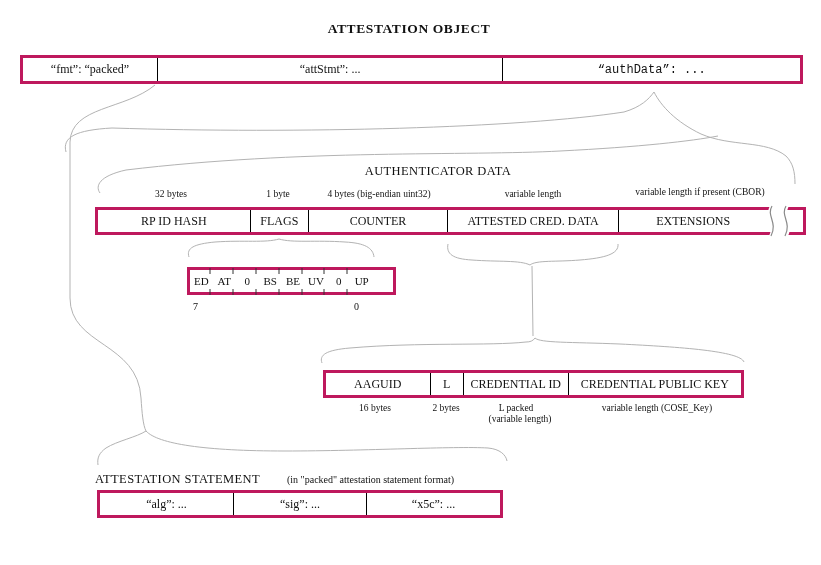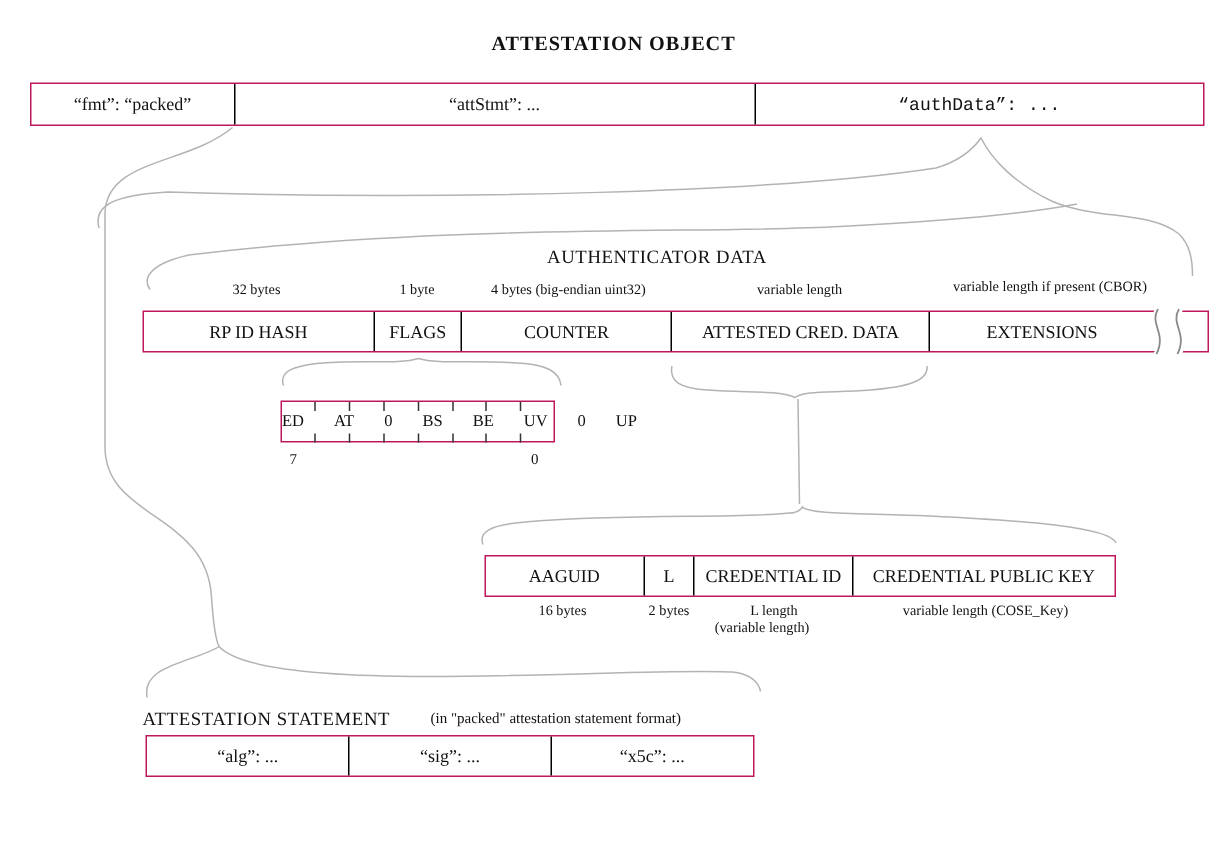--- a/index.html
+++ b/index.html
@@ -8,21 +8,21 @@
     width:821px;height:565px;
     background:#ffffff;
     font-family:"Liberation Serif","DejaVu Serif",serif;
     color:#111;
     overflow:hidden;
   }
   .abs{position:absolute;}
   .ctr{transform:translateX(-50%);white-space:nowrap;}
   .title{font-size:13.5px;letter-spacing:.6px;font-weight:bold;}
   .sec-title{font-size:12.5px;letter-spacing:.4px;}
-  .row{position:absolute;display:flex;border:1px solid #be185d;box-sizing:border-box;background:#fff;}
+  .row{position:absolute;display:flex;border:3px solid #be185d;box-sizing:border-box;background:#fff;}
   .cell{display:flex;align-items:center;justify-content:center;
         font-size:12px;white-space:nowrap;box-sizing:border-box;height:100%;}
   .cell + .cell{border-left:1px solid #000;}
   .sz{font-size:9.5px;line-height:11px;text-align:center;}
   .bitcell{display:flex;align-items:center;justify-content:center;
            font-size:11px;box-sizing:border-box;height:100%;}
   svg.overlay{position:absolute;left:0;top:0;z-index:3;pointer-events:none;}
   .boxes{position:absolute;left:0;top:0;z-index:2;width:821px;height:565px;}
   .texts{position:absolute;left:0;top:0;z-index:2;width:821px;height:565px;}
 </style>
@@ -70,22 +70,22 @@
     <div class="abs ctr sz" style="left:278px;top:189px;">1 byte</div>
     <div class="abs ctr sz" style="left:379px;top:189px;">4 bytes (big-endian uint32)</div>
     <div class="abs ctr sz" style="left:533px;top:189px;">variable length</div>
     <div class="abs ctr sz" style="left:700px;top:187px;">variable length if present (CBOR)</div>
 
     <div class="abs sz" style="left:193px;top:301px;font-size:10px;">7</div>
     <div class="abs sz" style="left:354px;top:301px;font-size:10px;">0</div>
 
     <div class="abs ctr sz" style="left:375px;top:403px;">16 bytes</div>
     <div class="abs ctr sz" style="left:446px;top:403px;">2 bytes</div>
-    <div class="abs ctr sz" style="left:516px;top:403px;">L length</div>
-    <div class="abs ctr sz" style="left:508px;top:414px;">(variable length)</div>
+    <div class="abs ctr sz" style="left:516px;top:403px;">L packed</div>
+    <div class="abs ctr sz" style="left:520px;top:414px;">(variable length)</div>
     <div class="abs ctr sz" style="left:657px;top:403px;">variable length (COSE_Key)</div>
 
     <div class="abs sec-title" style="left:95px;top:472px;text-align:center;">ATTESTATION STATEMENT</div>
     <div class="abs" style="left:287px;top:474px;font-size:10px;">(in "packed" attestation statement format)</div>
   </div>
 
   <div class="boxes">
 
     <div class="row" style="left:20px;top:55px;width:783px;height:29px;">
       <div class="cell" style="width:135px;">“fmt”: “packed”</div>
@@ -94,21 +94,21 @@
     </div>
 
     <div class="row" style="left:95px;top:207px;width:711px;height:28px;">
       <div class="cell" style="width:153px;">RP ID HASH</div>
       <div class="cell" style="width:59px;">FLAGS</div>
       <div class="cell" style="width:140px;">COUNTER</div>
       <div class="cell" style="width:173px;">ATTESTED CRED. DATA</div>
       <div class="cell" style="width:186px;padding-right:36px;">EXTENSIONS</div>
     </div>
 
-    <div class="row" style="left:187px;top:267px;width:183px;height:28px;gap:20px;">
+    <div class="row" style="left:187px;top:267px;width:209px;height:28px;">
       <div class="bitcell" style="width:22.9px;">ED</div>
       <div class="bitcell" style="width:22.9px;">AT</div>
       <div class="bitcell" style="width:22.9px;">0</div>
       <div class="bitcell" style="width:22.9px;">BS</div>
       <div class="bitcell" style="width:22.9px;">BE</div>
       <div class="bitcell" style="width:22.9px;">UV</div>
       <div class="bitcell" style="width:22.9px;">0</div>
       <div class="bitcell" style="width:22.9px;">UP</div>
     </div>
 

